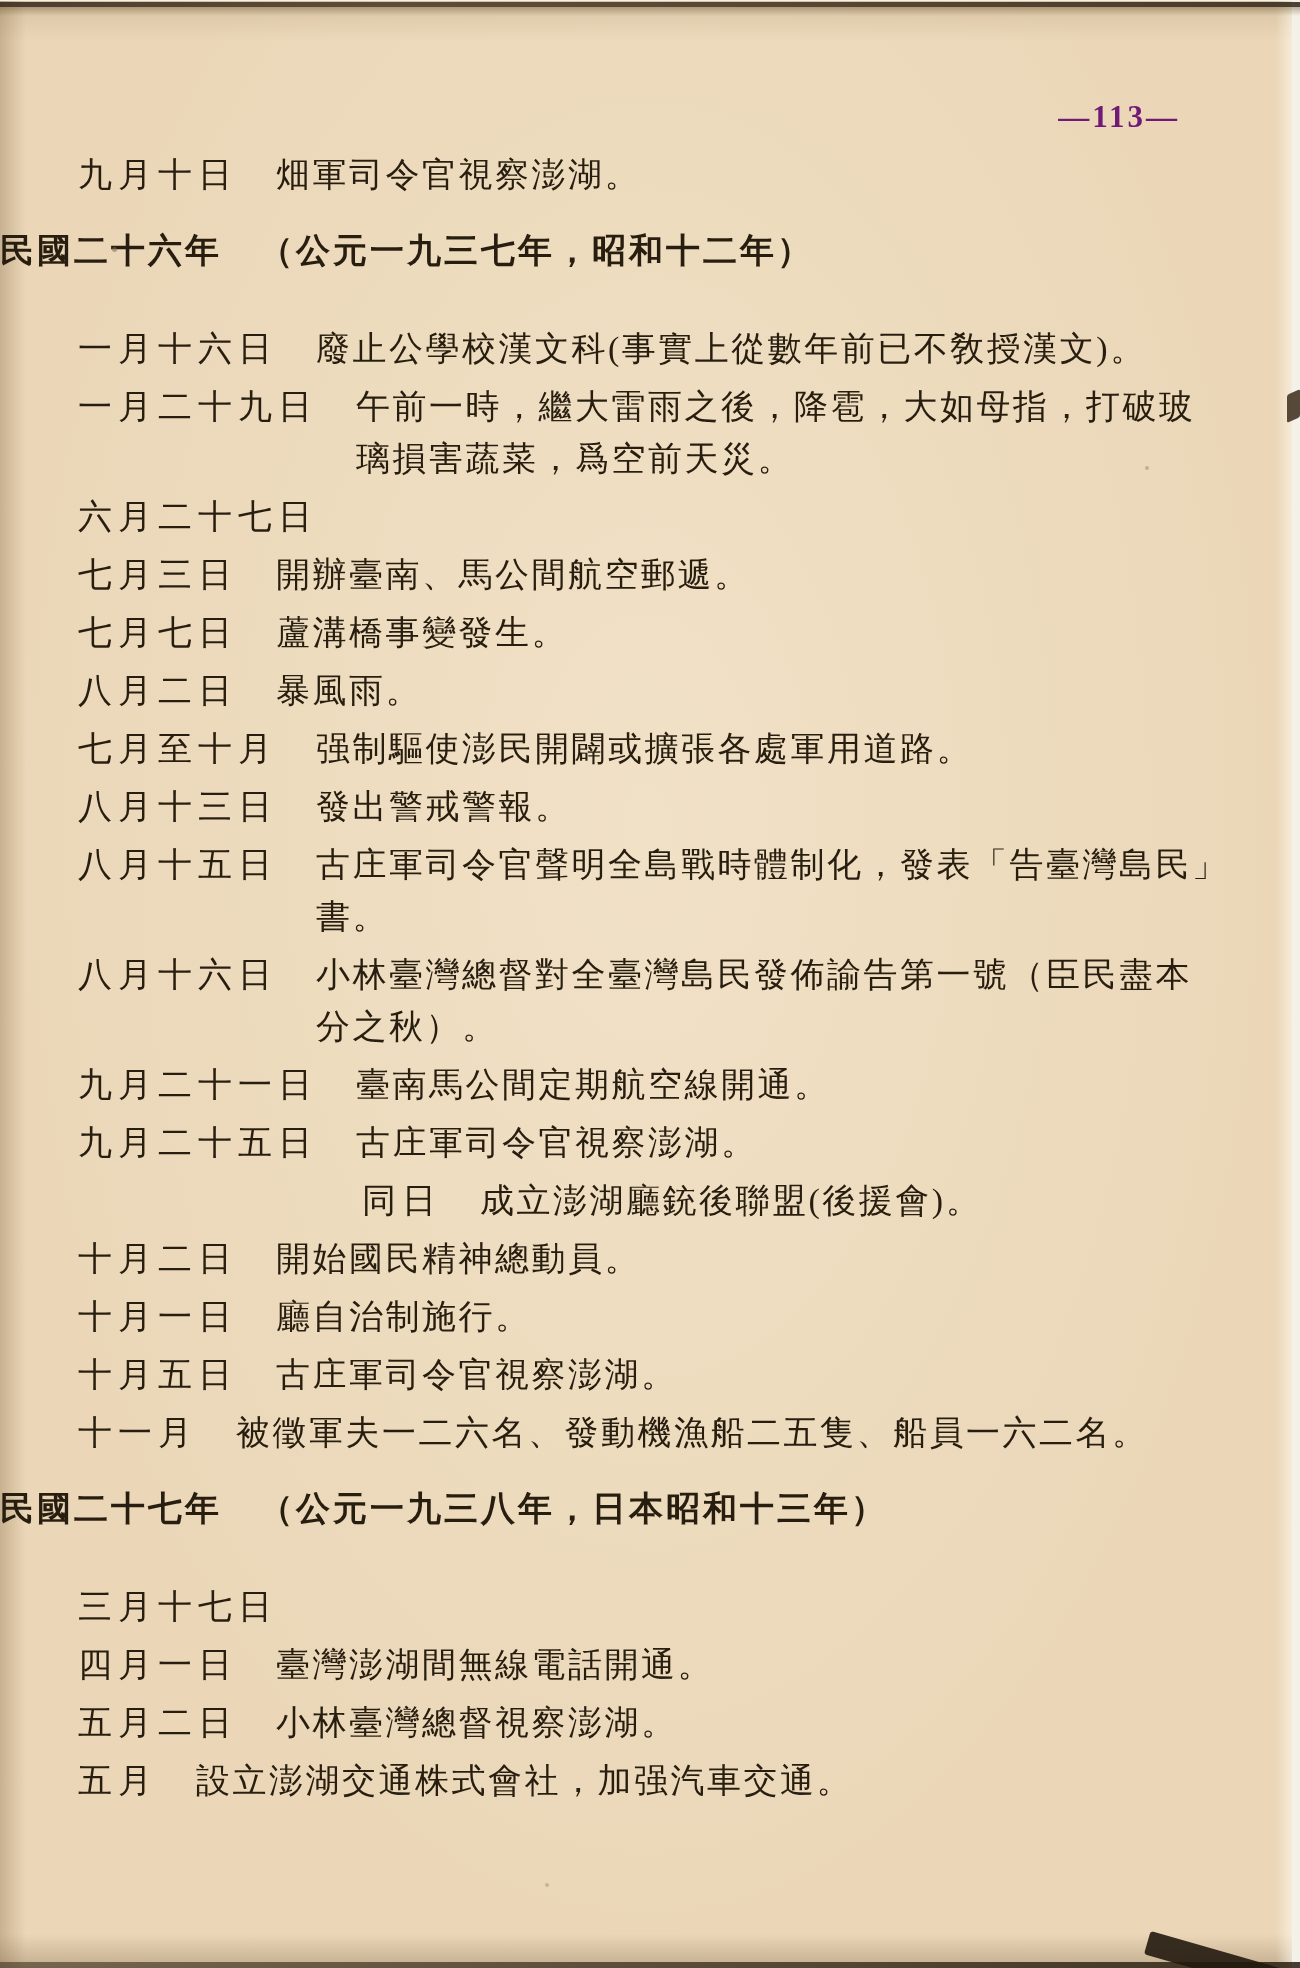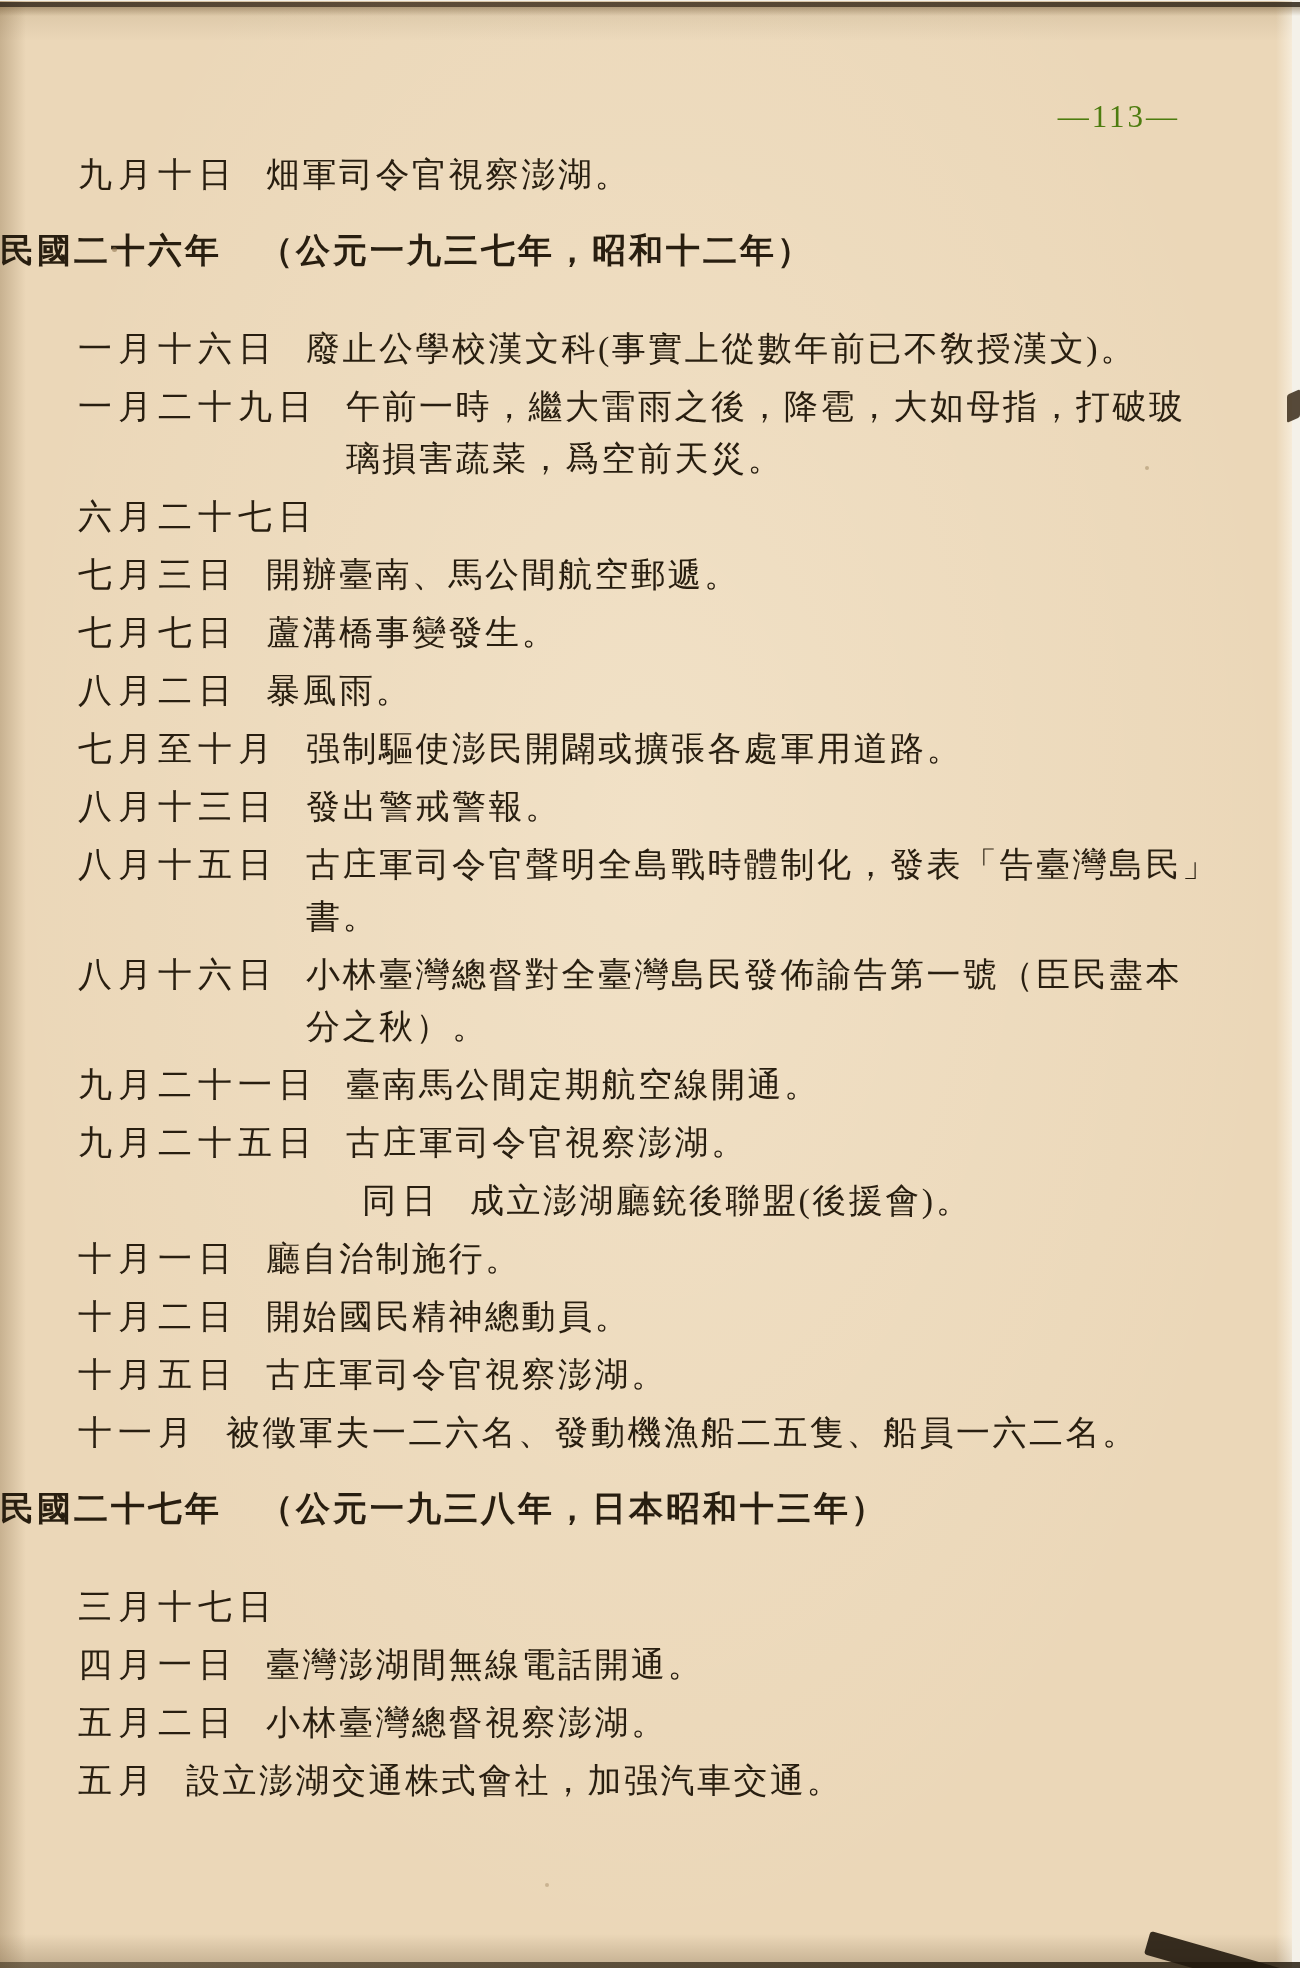--- a/index.html
+++ b/index.html
@@ -44,30 +44,30 @@
     position:absolute;right:-14px;bottom:-10px;width:170px;height:24px;
     background:#221a0e;opacity:.9;transform:rotate(16deg);border-radius:3px;
   }
   .speck{position:absolute;border-radius:50%;background:#8b7049;opacity:.55;}
   .speck.s1{left:112px;top:246px;width:5px;height:5px;}
   .speck.s2{left:1145px;top:465px;width:4px;height:4px;opacity:.4;}
   .speck.s3{left:545px;top:1882px;width:4px;height:4px;opacity:.35;}
 
   .page-number{
     position:absolute;top:98px;right:112px;
-    font-size:31px;letter-spacing:3px;font-weight:normal;color:#4d7c0f;
+    font-size:31px;letter-spacing:3px;font-weight:bold;color:#701a75;
   }
   .content{position:absolute;left:0;top:0;width:100%;padding-top:148px;}
   .heading{
     font-size:34px;line-height:52px;font-weight:bold;
     letter-spacing:3px;margin:24px 0 46px 0;
     white-space:nowrap;
   }
   .entry{
-    display:flex;column-gap:28px;align-items:flex-start;
+    display:flex;column-gap:38px;align-items:flex-start;
     padding-left:78px;padding-right:40px;margin-bottom:6px;
     font-size:34px;line-height:52px;
   }
   .entry .date{letter-spacing:6px;white-space:nowrap;font-weight:500;}
   .entry .body{letter-spacing:2.5px;}
   .entry .line{white-space:nowrap;}
   .entry.indent{padding-left:362px;}
 </style>
 </head>
 <body>
@@ -157,29 +157,29 @@
             <div class="line">古庄軍司令官視察澎湖。</div>
           </span>
         </div>
         <div class="entry indent">
           <span class="date">同日</span>
           <span class="body">
             <div class="line">成立澎湖廳銃後聯盟(後援會)。</div>
           </span>
         </div>
         <div class="entry">
+          <span class="date">十月二日</span>
+          <span class="body">
+            <div class="line">開始國民精神總動員。</div>
+          </span>
+        </div>
+        <div class="entry">
           <span class="date">十月一日</span>
           <span class="body">
             <div class="line">廳自治制施行。</div>
-          </span>
-        </div>
-        <div class="entry">
-          <span class="date">十月二日</span>
-          <span class="body">
-            <div class="line">開始國民精神總動員。</div>
           </span>
         </div>
         <div class="entry">
           <span class="date">十月五日</span>
           <span class="body">
             <div class="line">古庄軍司令官視察澎湖。</div>
           </span>
         </div>
         <div class="entry">
           <span class="date">十一月</span>

